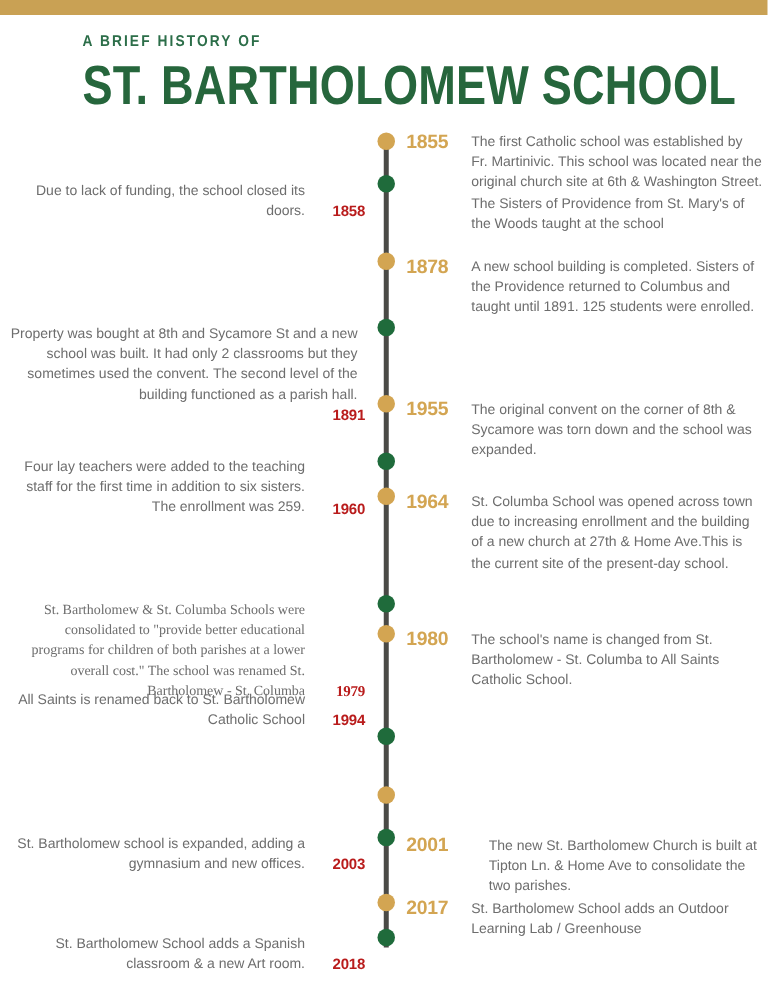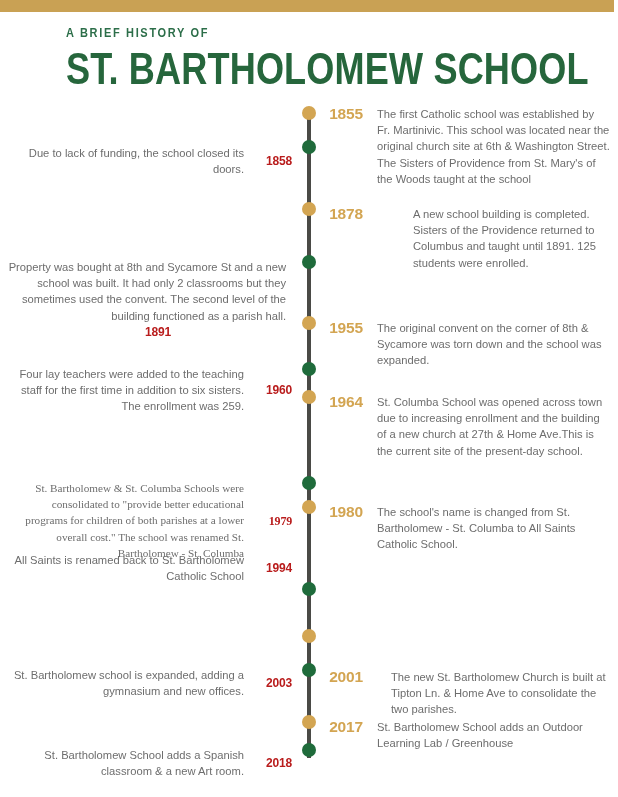--- a/index.html
+++ b/index.html
@@ -92,38 +92,38 @@
     display: flex;
     align-items: flex-start;
   }
   .entry.right .year {
     flex: 0 0 auto;
     width: 42px;
     font-size: 15.5px;
     font-weight: bold;
     color: #d3a552;
     line-height: 16px;
-    text-align: center;
+    text-align: left;
     letter-spacing: -0.2px;
   }
   .entry.right .desc {
     flex: 1 1 auto;
     margin-left: 10px;
     font-size: 11.2px;
     color: #6d6d6d;
     line-height: 16.2px;
     text-align: left;
   }
 
   
   .entry.left {
     left: 8px;
     width: 284px;
     display: flex;
-    align-items: center;
+    align-items: flex-end;
     justify-content: flex-end;
   }
   .entry.left .desc {
     flex: 1 1 auto;
     font-size: 11.2px;
     color: #6d6d6d;
     line-height: 16.2px;
     text-align: right;
     padding-right: 6px;
   }
@@ -154,21 +154,21 @@
 
   <div id="entries-layer">
       <div class="entry right" style="top: 106px;">
         <div class="year">1855</div>
         <div class="desc">The first Catholic school was established by Fr. Martinivic. This school was located near the original church site at 6th &amp; Washington Street. The Sisters of Providence from St. Mary's of the Woods taught at the school</div>
       </div>
       <div class="entry left" style="top: 145px;">
         <div class="desc">Due to lack of funding, the school closed its doors.</div>
         <div class="year">1858</div>
       </div>
-      <div class="entry right" style="top: 206px; gap: 36px;">
+      <div class="entry right" style="top: 206px;">
         <div class="year">1878</div>
         <div class="desc">A new school building is completed. Sisters of the Providence returned to Columbus and taught until 1891. 125 students were enrolled.</div>
       </div>
       <div class="entry left" style="top: 259px; flex-direction: column;">
         <div class="desc">Property was bought at 8th and Sycamore St and a new school was built. It had only 2 classrooms but they sometimes used the convent. The second level of the building functioned as a parish hall.</div>
         <div class="year">1891</div>
       </div>
       <div class="entry right" style="top: 320px;">
         <div class="year">1955</div>
         <div class="desc">The original convent on the corner of 8th &amp; Sycamore was torn down and the school was expanded.</div>

